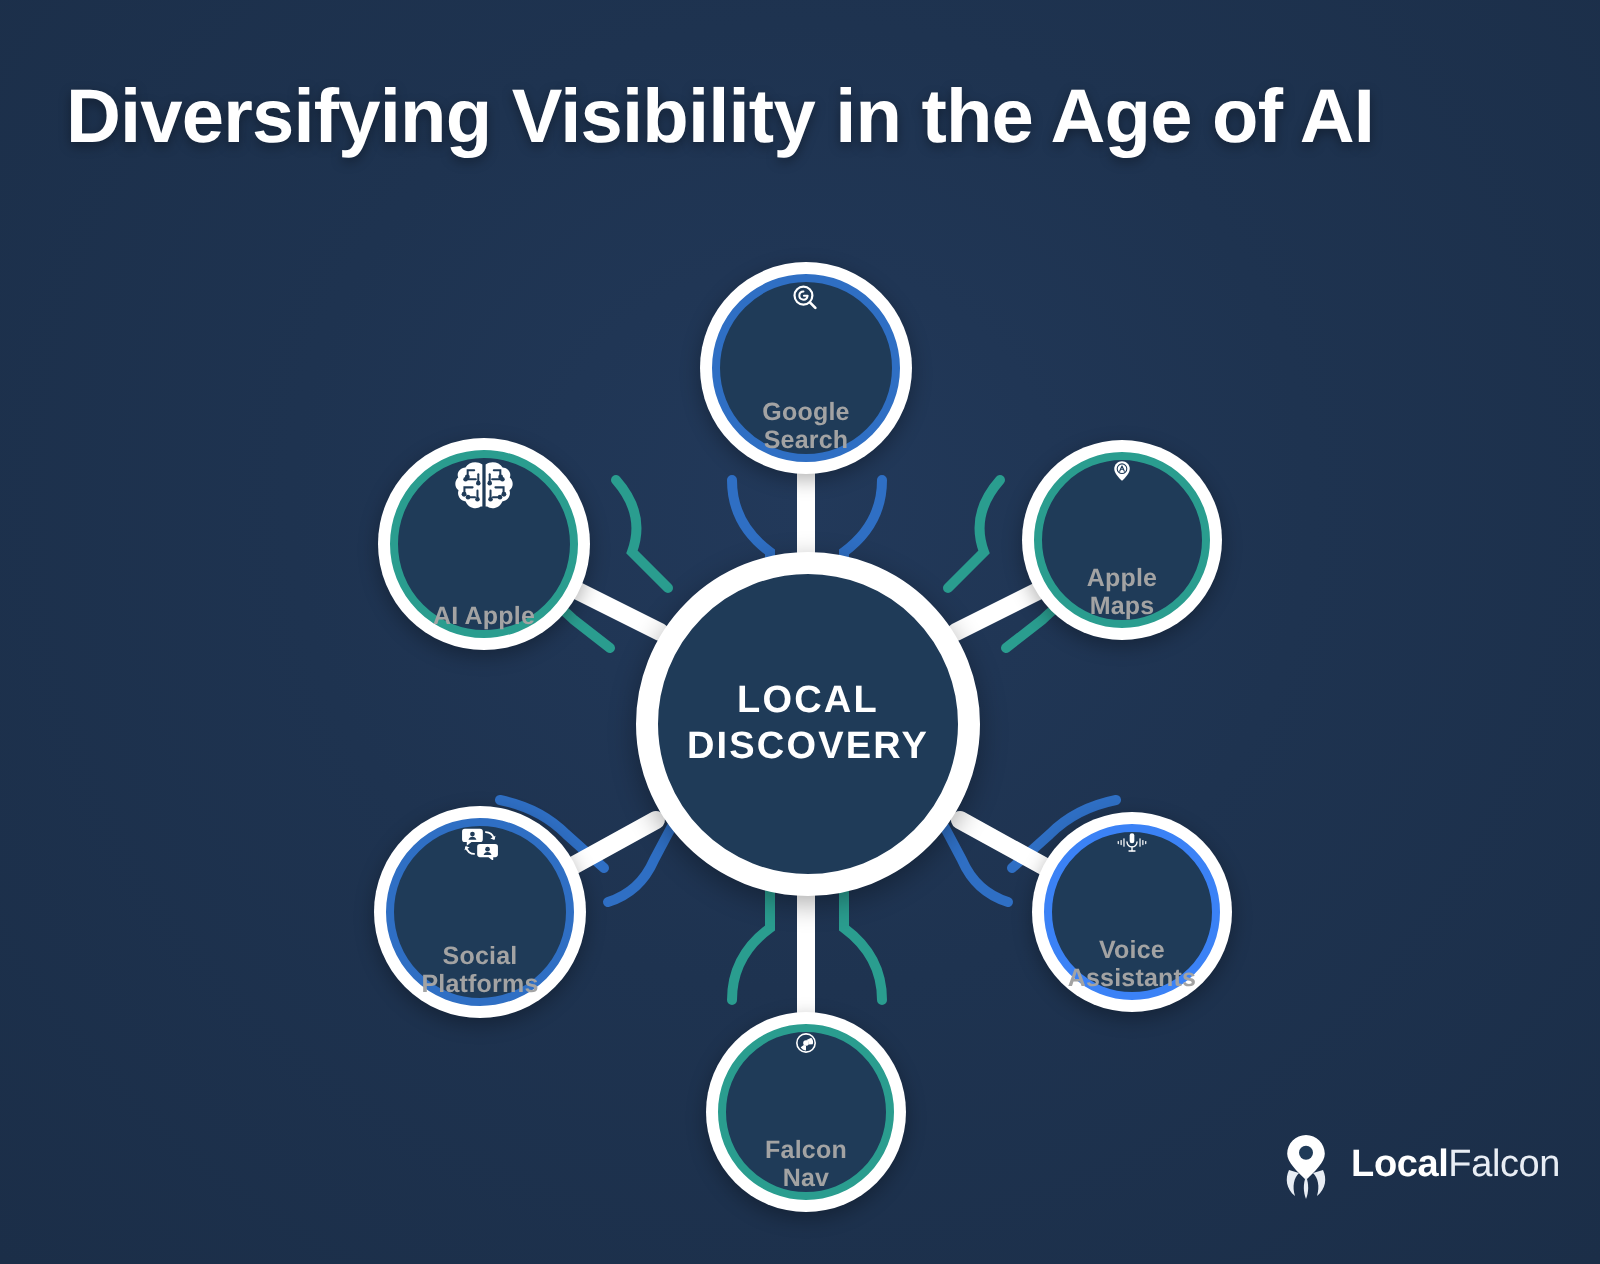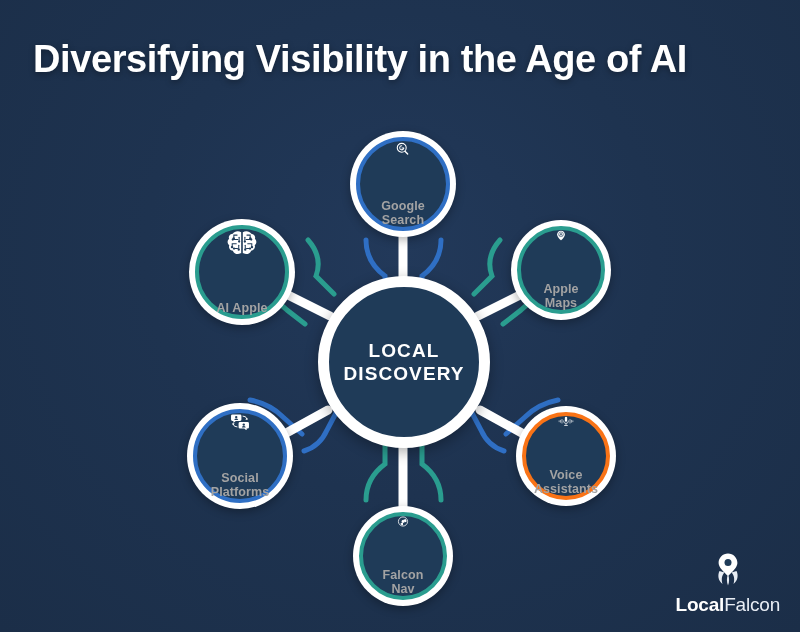--- a/index.html
+++ b/index.html
@@ -92,25 +92,24 @@
     font-size: 19px;
     font-weight: bold;
     line-height: 1.22;
     text-align: center;
     letter-spacing: 1.1px;
     white-space: pre-line;
   }
   #logo {
     position: absolute;
     right: 20px;
-    bottom: 16px;
+    bottom: 32px;
     display: flex;
     align-items: center;
     gap: 8px;
-    flex-direction: column;
   }
   #logo-text {
     font-size: 19px;
     color: #ffffff;
     letter-spacing: -0.2px;
   }
   #logo-text b { font-weight: bold; }
   #logo-text span { font-weight: normal; color: #e8edf4; }
 </style>
 </head>
@@ -183,21 +182,21 @@
         <circle cx="16" cy="13.4" r="7.4" fill="none" stroke="#1f3b58" stroke-width="1.7"></circle>
         <path d="M12.4 17.3 L16 9.2 L19.6 17.3" fill="none" stroke="#1f3b58" stroke-width="1.7" stroke-linecap="round" stroke-linejoin="round"></path>
         <line x1="13.7" y1="14.4" x2="18.3" y2="14.4" stroke="#1f3b58" stroke-width="1.6" stroke-linecap="round"></line>
       </svg>
       <div class="node-label">Apple
 Maps</div>
     </div>
   </div>
 
   <div class="node node-outer" style="left:516px; top:406px; width:100px; height:100px;">
-    <div class="node-inner" style="border:4px solid #f97316;">
+    <div class="node-inner" style="border:4px solid #3b82f6;">
       <svg class="node-icon" width="42" height="30" viewBox="0 0 48 34">
         <rect x="20.4" y="2" width="7.2" height="15.4" rx="3.6" fill="#ffffff"></rect>
         <path d="M16.2 15.2 a7.8 7.8 0 0 0 15.6 0" fill="none" stroke="#ffffff" stroke-width="2.1" stroke-linecap="round"></path>
         <line x1="24" y1="23.2" x2="24" y2="29" stroke="#ffffff" stroke-width="2.1" stroke-linecap="round"></line>
         <line x1="19.4" y1="29.4" x2="28.6" y2="29.4" stroke="#ffffff" stroke-width="2.1" stroke-linecap="round"></line>
         <line x1="11.6" y1="10.5" x2="11.6" y2="22" stroke="#ffffff" stroke-width="1.9" stroke-linecap="round"></line>
         <line x1="7.2" y1="13.2" x2="7.2" y2="19.4" stroke="#ffffff" stroke-width="1.9" stroke-linecap="round"></line>
         <line x1="2.8" y1="14.8" x2="2.8" y2="17.8" stroke="#ffffff" stroke-width="1.9" stroke-linecap="round"></line>
         <line x1="36.4" y1="10.5" x2="36.4" y2="22" stroke="#ffffff" stroke-width="1.9" stroke-linecap="round"></line>
         <line x1="40.8" y1="13.2" x2="40.8" y2="19.4" stroke="#ffffff" stroke-width="1.9" stroke-linecap="round"></line>

